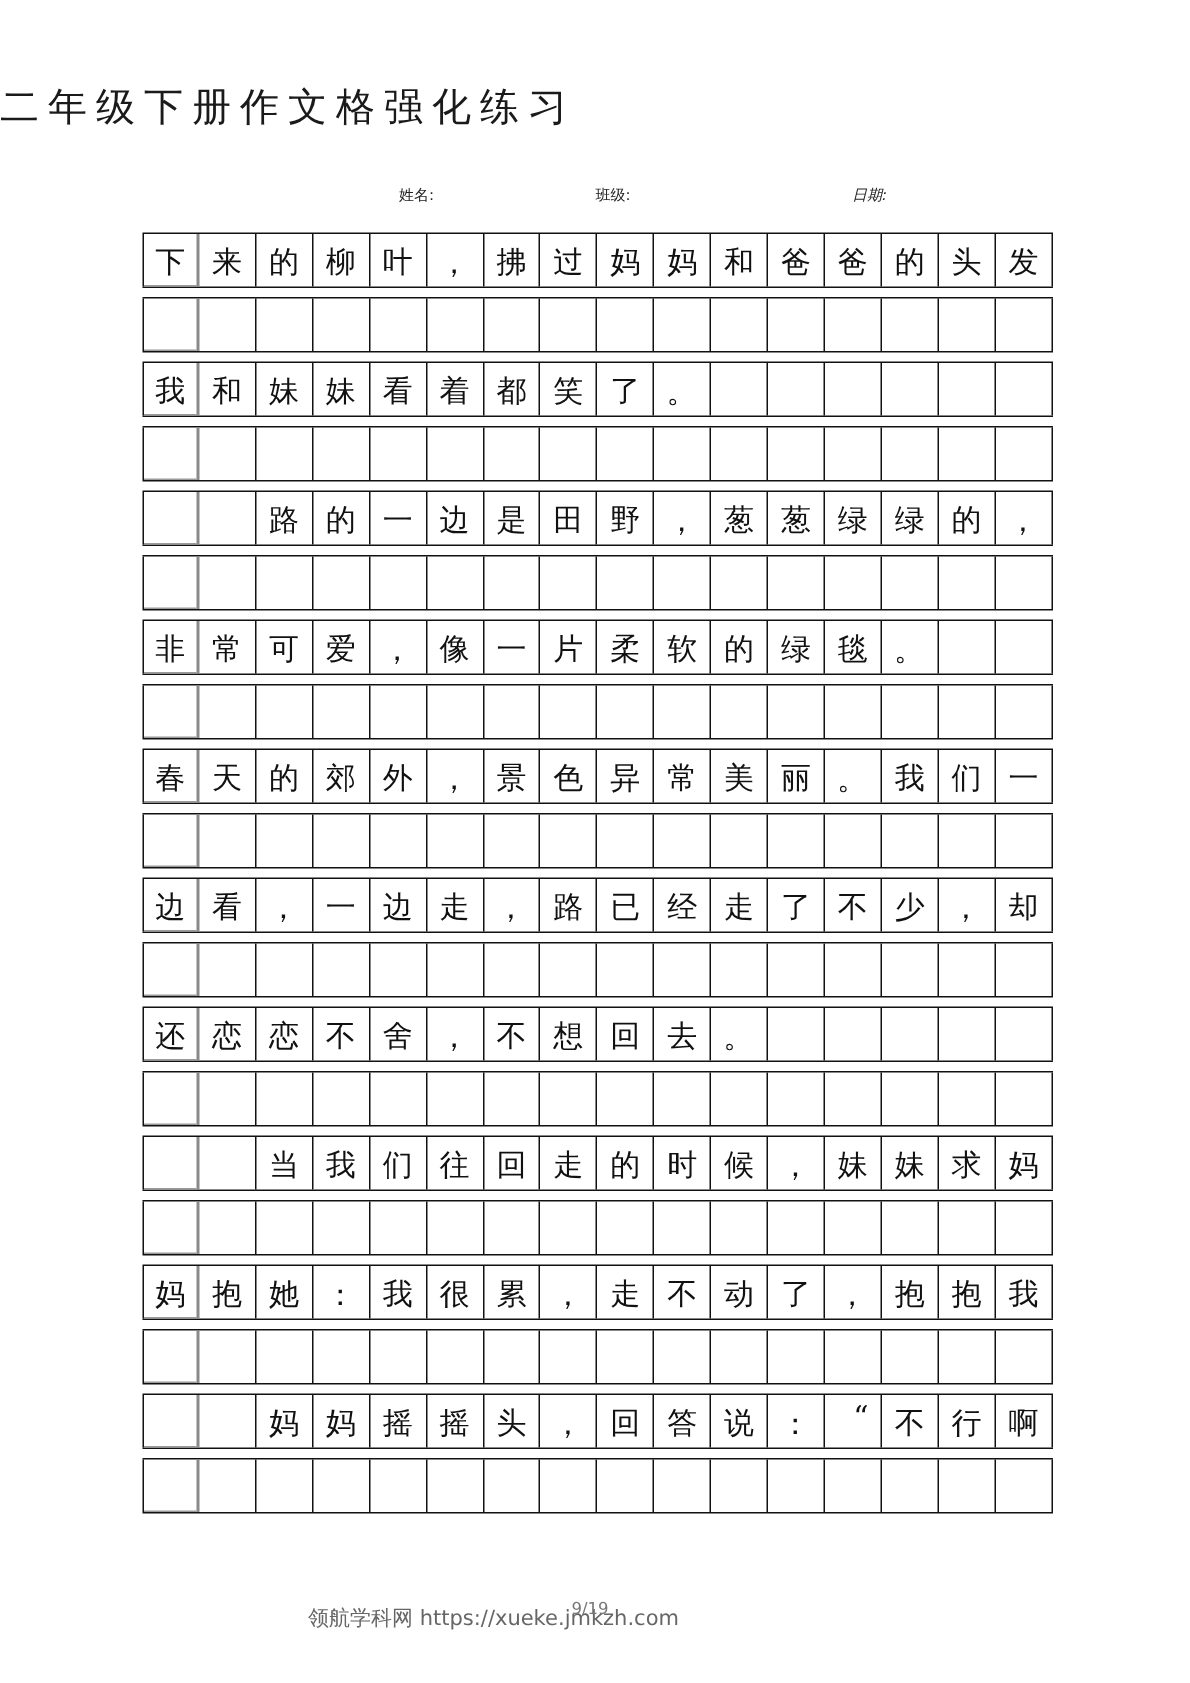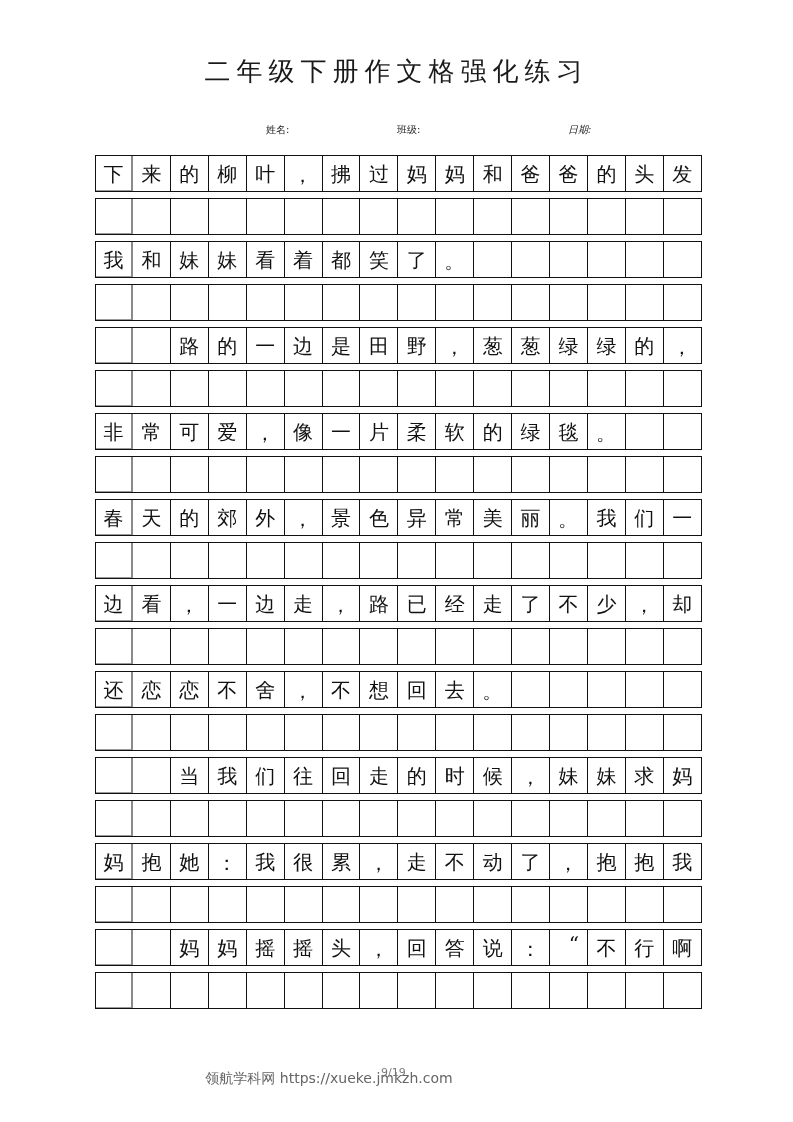--- a/index.html
+++ b/index.html
@@ -1,18 +1,18 @@
 <!DOCTYPE html>
 <html><head>
 <meta charset="utf-8">
 <style>
   html, body { margin: 0; padding: 0; background: #ffffff; }
   body { width: 793px; height: 1122px; position: relative; overflow: hidden;
          font-family: "DejaVu Sans", sans-serif; color: #111; }
-  .title { position: absolute; left: 0; width: 793px; top: 54px; text-align: center;
+  .title { position: absolute; left: 0; width: 793px; top: 54px; text-align: left;
            font-family: "DejaVu Serif", serif; font-size: 26px; letter-spacing: 6px;
            color: #1a1a1a; font-weight: normal; }
   .info { position: absolute; top: 123px; font-size: 10px; color: #222;
           font-family: "DejaVu Sans", sans-serif; }
   .grid { position: absolute; left: 95px; top: 155px; width: 607px; }
   .row { display: flex; height: 37px; margin-bottom: 6px; box-sizing: border-box;
          border-top: 1.5px solid #111; border-bottom: 1.5px solid #111; }
   .cell { width: 37.93px; height: 100%; box-sizing: border-box;
           border-right: 1.3px solid #111; display: flex; align-items: center;
           justify-content: center; font-family: "DejaVu Serif", serif;

